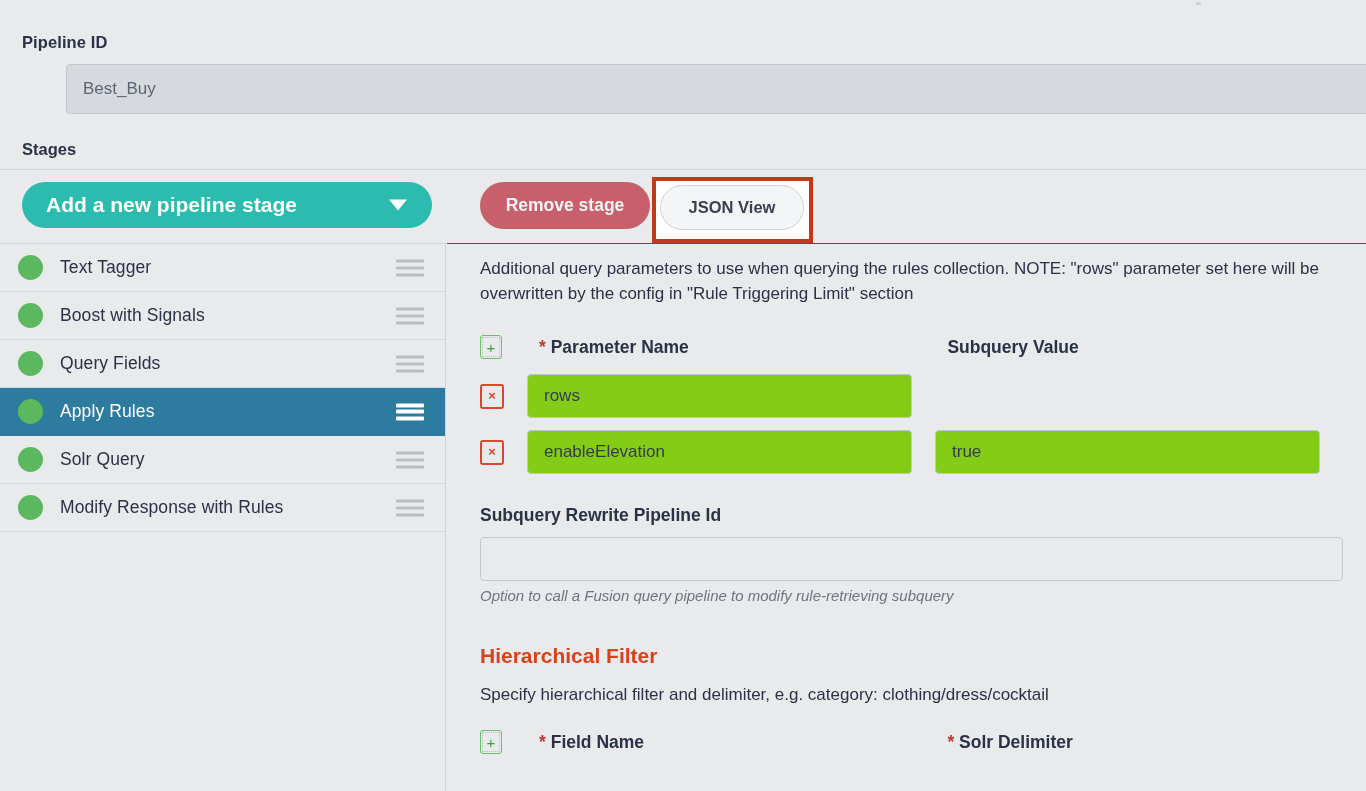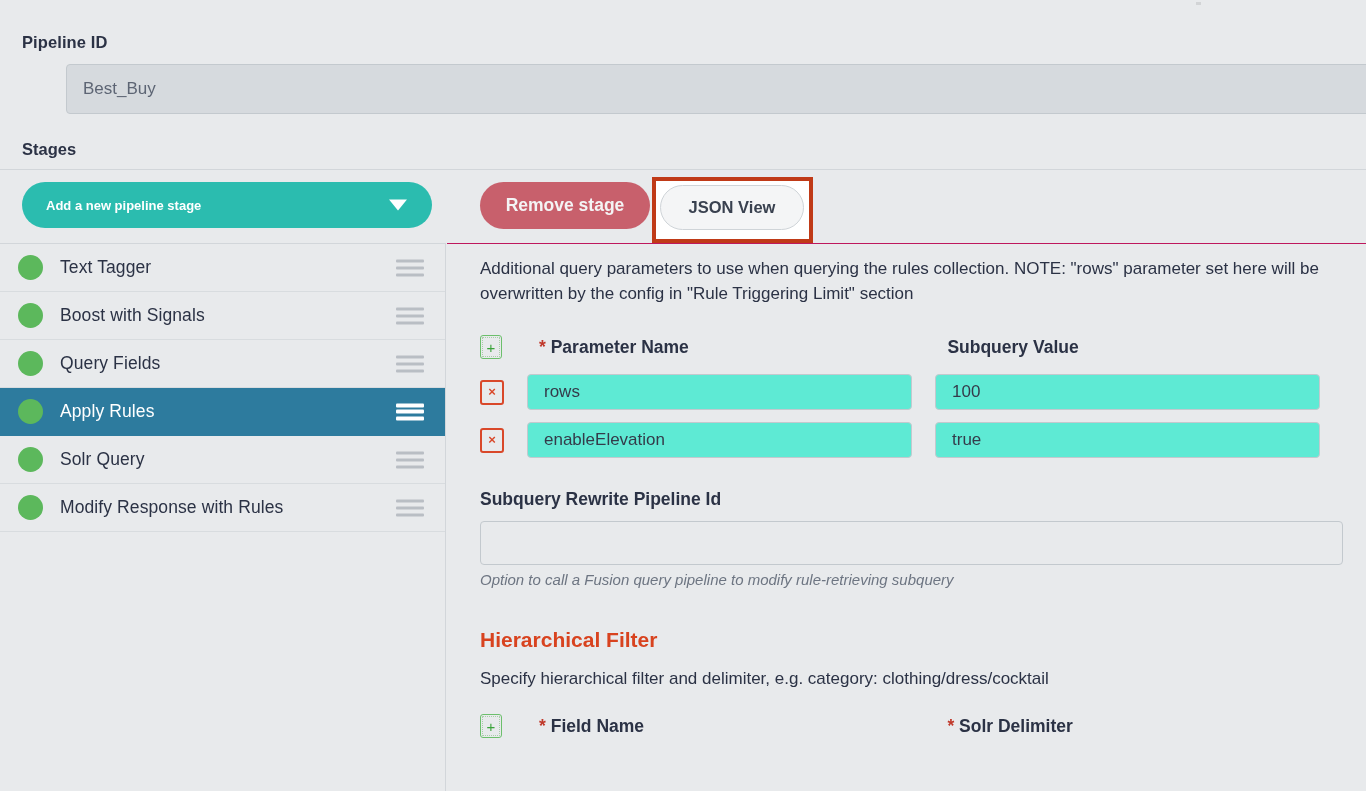--- a/index.html
+++ b/index.html
@@ -41,21 +41,21 @@
   }
 
   
   .add-stage-btn {
     position: absolute; left: 22px; top: 12px;
     width: 410px; height: 46px;
     background: #2bbcaf;
     border: none; border-radius: 24px;
     color: #ffffff;
     font-family: "Liberation Sans", sans-serif;
-    font-size: 13px; font-weight: bold;
+    font-size: 21px; font-weight: bold;
     text-align: left; padding-left: 24px;
     cursor: pointer;
     display: flex; align-items: center;
   }
   .add-stage-btn .caret {
     position: absolute; right: 25px; top: 50%;
     transform: translateY(-50%);
     width: 0; height: 0;
     border-left: 9px solid transparent;
     border-right: 9px solid transparent;
@@ -163,22 +163,22 @@
     color: #d9482a; font-size: 13px; font-weight: bold; line-height: 20px;
     text-align: center; cursor: pointer;
     flex: 0 0 24px;
   }
   .col-a { width: 450px; padding-left: 37px; }
   .col-b { width: 390px; }
   .th { font-size: 17.5px; font-weight: bold; color: #2b3245; }
   .req { color: #c0392b; font-weight: bold; }
   .grid-row { display: flex; align-items: center; margin-top: 12px; }
   .cell-in {
-    height: 36px; width: 385px;
-    background: #5eead4;
+    height: 44px; width: 385px;
+    background: #84cc16;
     border: 1px solid #c3c9ce;
     border-radius: 4px;
     font-family: "Liberation Sans", sans-serif;
     font-size: 17px; color: #343b4a;
     padding: 0 16px;
     outline: none;
   }
   .gap { width: 23px; flex: 0 0 23px; }
   .sec-label {
     font-size: 17.5px; font-weight: bold; color: #2b3245;
@@ -307,21 +307,20 @@
         <div class="col-b">
           <span class="th">Subquery Value</span>
         </div>
       </div>
 
       <div class="grid-row">
         <button class="btn-del">×</button>
         <div class="gap"></div>
         <input class="cell-in" value="rows" style="">
         <div class="gap"></div>
-        <input class="cell-in" value="100" style="">
       </div>
 
       <div class="grid-row">
         <button class="btn-del">×</button>
         <div class="gap"></div>
         <input class="cell-in" value="enableElevation" style="">
         <div class="gap"></div>
         <input class="cell-in" value="true" style="">
       </div>
     </div>

